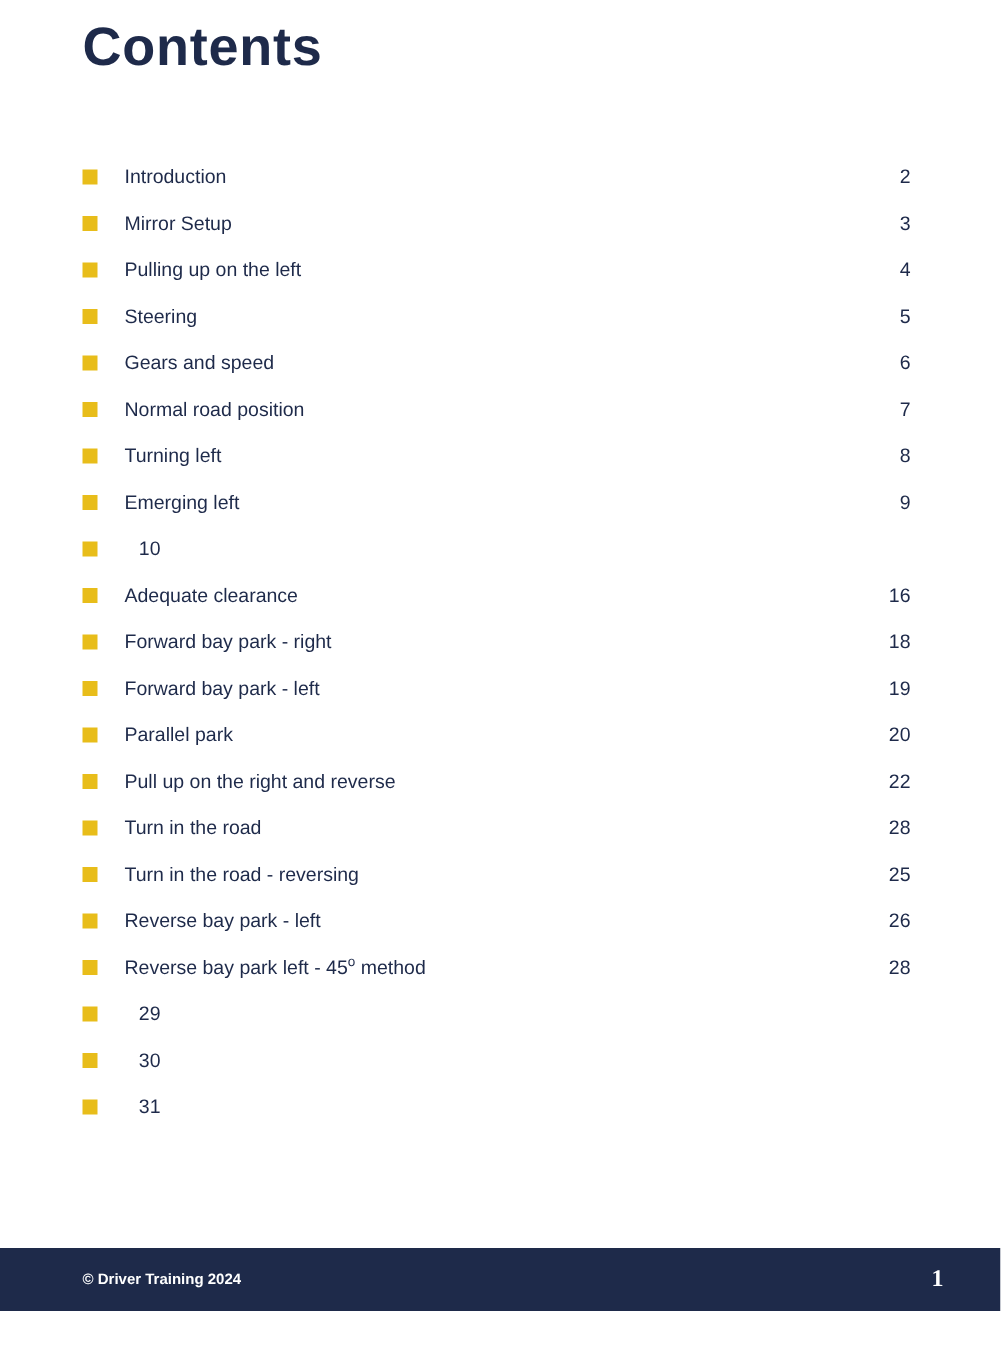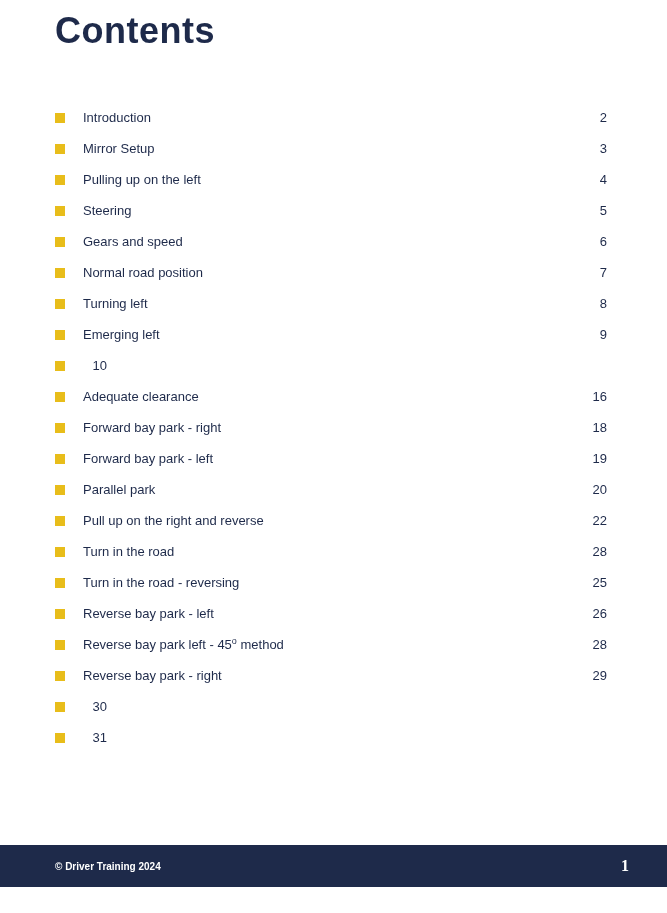--- a/index.html
+++ b/index.html
@@ -49,21 +49,21 @@
     }
     .page-num {
       flex: 0 0 auto;
       text-align: right;
       min-width: 24px;
       color: #1e2a4a;
     }
     .footer {
       position: absolute;
       left: 0;
-      bottom: 26px;
+      bottom: 39px;
       width: 667px;
       height: 42px;
       background: #1e2a4a;
       color: #ffffff;
       display: flex;
       align-items: center;
       justify-content: space-between;
       padding: 0 38px 0 55px;
       font-size: 10px;
     }
@@ -167,21 +167,20 @@
         <span class="label">Reverse bay park - left</span>
         <span class="page-num">26</span>
       </li>
       <li class="toc-item">
         <span class="bullet"></span>
         <span class="label">Reverse bay park left - 45<sup>o</sup> method</span>
         <span class="page-num">28</span>
       </li>
       <li class="toc-item">
         <span class="bullet"></span>
-        <span class="label">Reverse bay park - right</span>
         <span class="page-num">29</span>
       </li>
       <li class="toc-item">
         <span class="bullet"></span>
         <span class="page-num">30</span>
       </li>
       <li class="toc-item">
         <span class="bullet"></span>
         <span class="page-num">31</span>
       </li>

